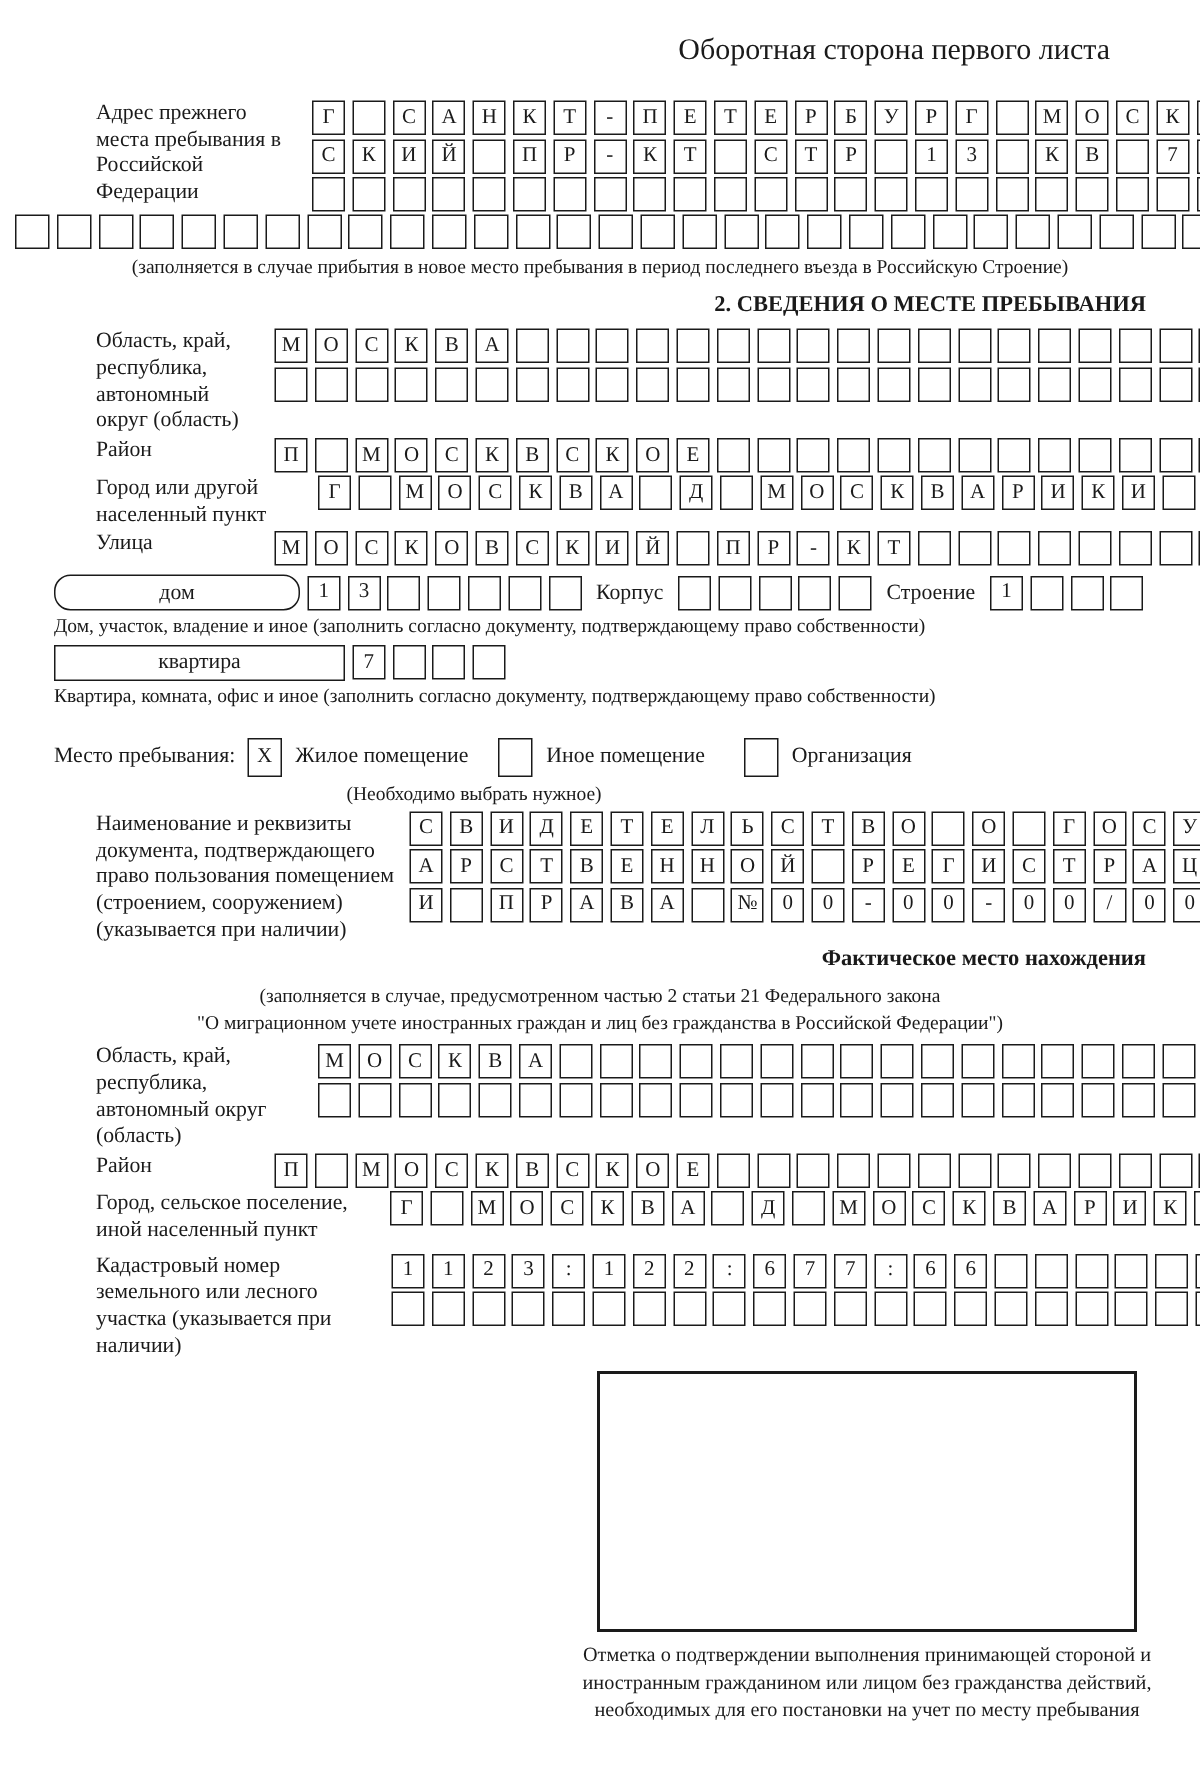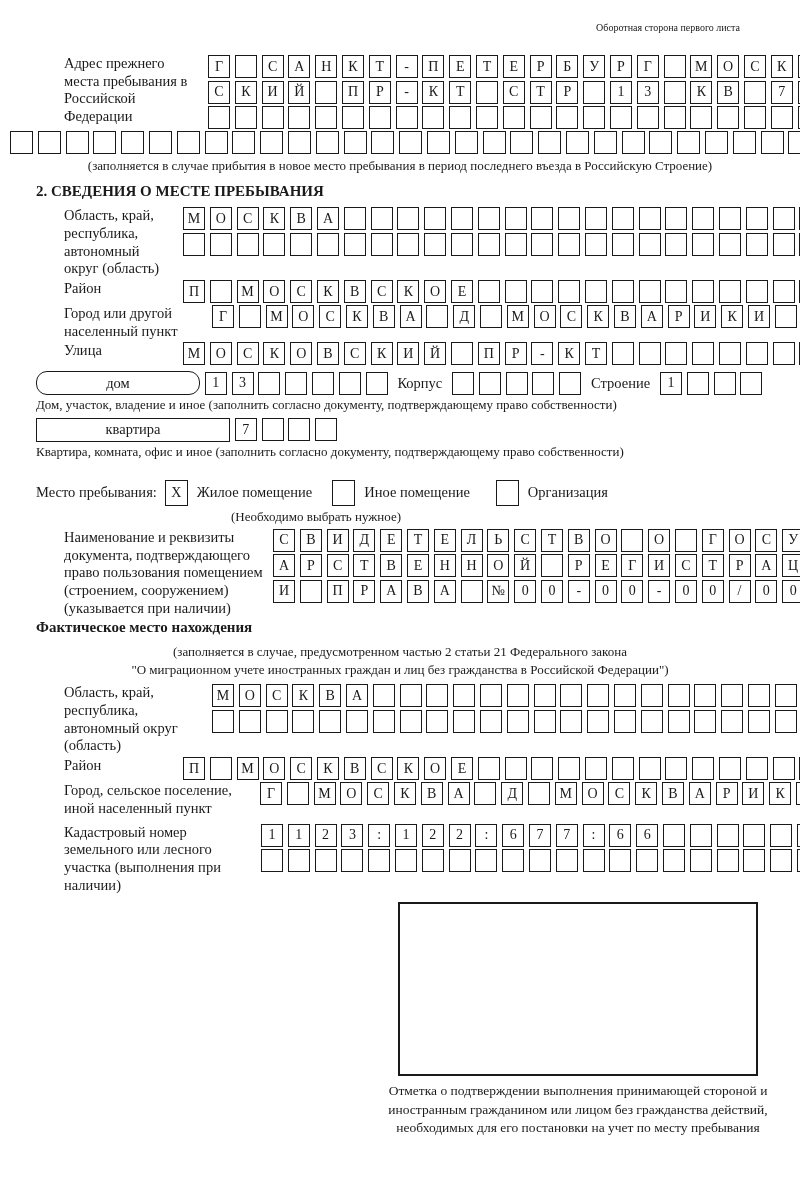--- a/index.html
+++ b/index.html
@@ -1,33 +1,33 @@
 <!DOCTYPE html>
 <html><head>
 <meta charset="utf-8">
 <style>
   html,body{margin:0;padding:0;background:#fff;}
   body{width:800px;height:1180px;color:#1a1a1a;font-family:"Liberation Serif","DejaVu Serif",serif;}
   .page{box-sizing:border-box;width:800px;height:1180px;padding:22px 36px 0 36px;overflow:hidden;}
-  .header-note{text-align:right;font-size:10px;padding-right:24px;}
+  .header-note{text-align:right;font-size:20px;padding-right:24px;}
 
   .frow{display:flex;align-items:flex-start;margin-left:28px;}
   .flabel{font-size:14.5px;line-height:1.22;flex:none;box-sizing:border-box;padding-right:6px;}
   .w144{width:144px;} .w119{width:119px;} .w148{width:148px;} .w209{width:209px;}
   .w196{width:196px;} .w197{width:197px;}
   .grids{display:flex;flex-direction:column;gap:2.5px;}
   .boxrow{display:flex;gap:4.8px;}
   .box{flex:none;width:20px;height:21px;border:1.7px solid #1a1a1a;display:flex;align-items:center;
        justify-content:center;font-size:14px;line-height:1;background:#fff;}
   .fullrow{margin-left:-26px;margin-top:2px;}
   .fullrow .box{width:21px;}
 
   .caption{font-size:13px;line-height:1.25;}
   .caption.center{text-align:center;}
-  .sec-title{font-weight:bold;font-size:15px;text-align:left;margin:9px 0 7px 0;}
+  .sec-title{font-weight:bold;font-size:15px;text-align:right;margin:9px 0 7px 0;}
 
   .inline-row{display:flex;align-items:center;gap:4.8px;font-size:14.5px;}
   .bigbox{flex:none;border:1.7px solid #1a1a1a;height:22px;display:flex;align-items:center;
           justify-content:center;font-size:14.5px;}
   .bb-dom{width:162px;border-radius:11px;} .bb-kv{width:192px;}
   .ilabel{margin:0 5px;}
 
   .mesto-row{display:flex;align-items:center;font-size:14.5px;margin-top:20px;}
   .cb{flex:none;width:21px;height:24px;border:1.7px solid #1a1a1a;display:flex;align-items:center;
       justify-content:center;font-size:14px;}
@@ -563,21 +563,21 @@
           <span class="box">Р</span>
           <span class="box">И</span>
           <span class="box">К</span>
           <span class="box">И</span>
           <span class="box"></span>
         </div>
       </div>
   </div>
 
   <div class="frow mt6">
-    <div class="flabel w197">Кадастровый номер земельного или лесного участка (выполнения при наличии)</div>
+    <div class="flabel w197">Кадастровый номер земельного или лесного участка (указывается при наличии)</div>
     <div class="grids">
       <div class="boxrow">
           <span class="box">1</span>
           <span class="box">1</span>
           <span class="box">2</span>
           <span class="box">3</span>
           <span class="box">:</span>
           <span class="box">1</span>
           <span class="box">2</span>
           <span class="box">2</span>

